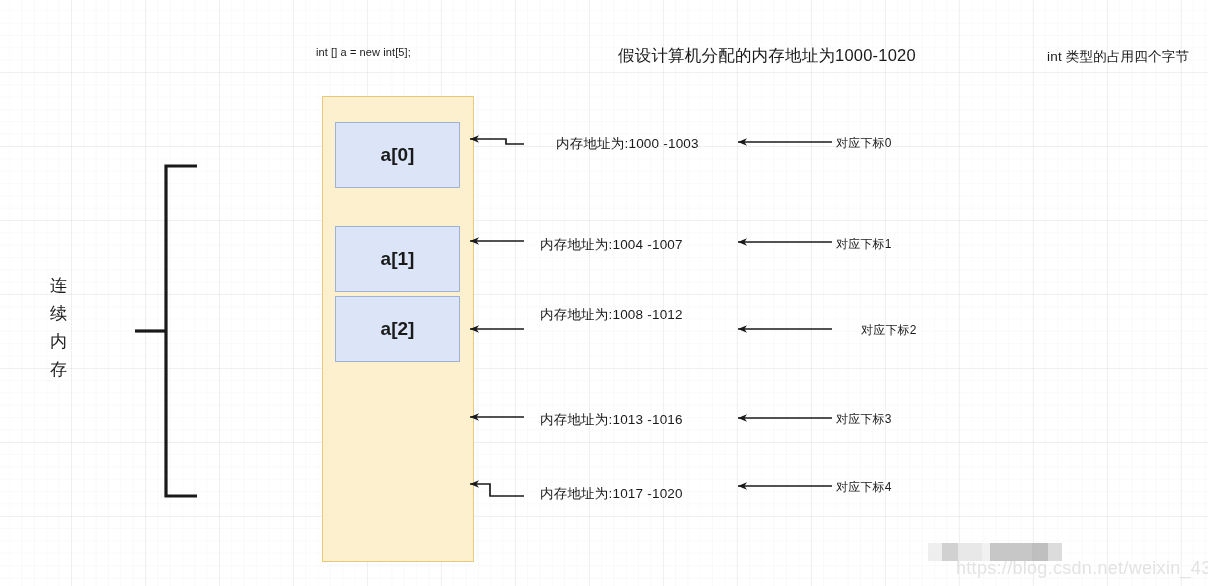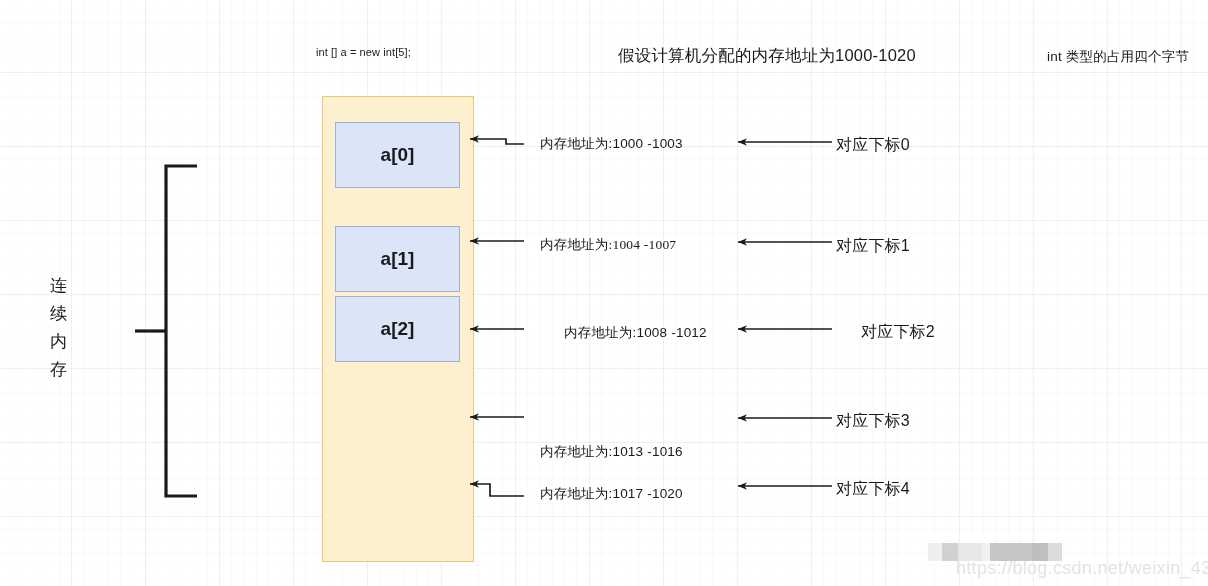--- a/index.html
+++ b/index.html
@@ -122,31 +122,31 @@
 
   
   .addr-text {
     position: absolute;
     left: 540px;
     font-size: 13.5px;
     color: #1a1a1a;
     white-space: nowrap;
     letter-spacing: 0.2px;
   }
-  #addr-0 { top: 135px; }
-  #addr-1 { top: 236px; font-family: Liberation Serif, serif; }
-  #addr-2 { top: 324px; margin-left: 24px; }
-  #addr-3 { top: 411px; margin-top: 32px; }
+  #addr-0 { top: 135px; margin-left: 16px; }
+  #addr-1 { top: 236px; }
+  #addr-2 { top: 306px; }
+  #addr-3 { top: 411px; }
   #addr-4 { top: 485px; }
 
   
   .index-text {
     position: absolute;
     left: 836px;
-    font-size: 16px;
+    font-size: 12px;
     color: #1a1a1a;
     white-space: nowrap;
     letter-spacing: 0.2px;
   }
   #idx-0 { top: 135px; }
   #idx-1 { top: 236px; }
   #idx-2 { top: 322px; margin-left: 25px; }
   #idx-3 { top: 411px; }
   #idx-4 { top: 479px; }
 

